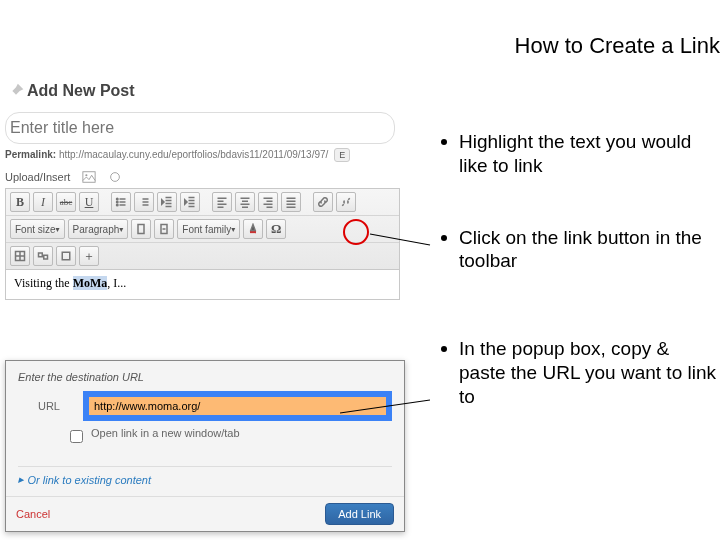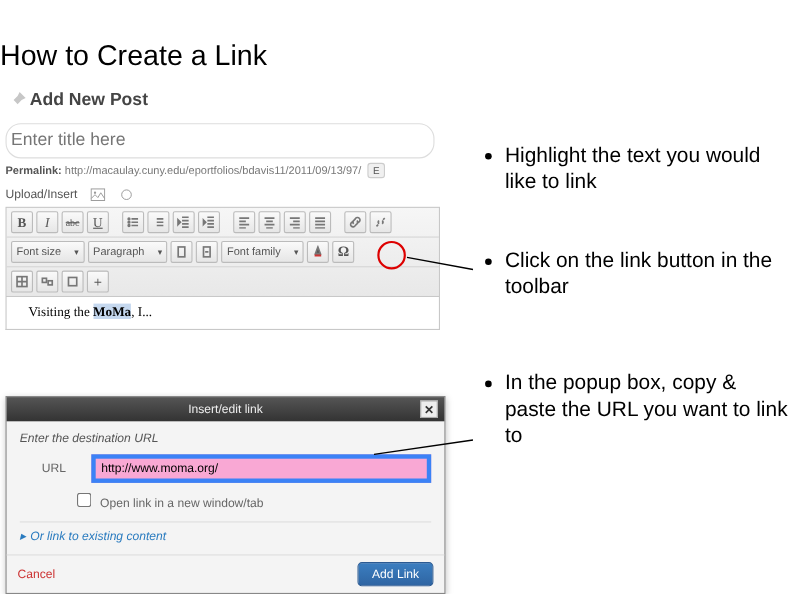--- a/index.html
+++ b/index.html
@@ -10,22 +10,22 @@
     font-family: Arial, Helvetica, sans-serif;
     color: #000;
     background: #fff;
     position: relative;
   }
   .slide-title {
     position: absolute;
     top: 18px;
     left: 0;
     width: 720px;
-    text-align: left;
-    font-size: 26px;
+    text-align: right;
+    font-size: 22px;
     font-weight: 400;
   }
   .bullets {
     position: absolute;
     left: 441px;
     top: 130px;
     width: 275px;
   }
   .bullet-group {
     margin-bottom: 48px;
@@ -135,30 +135,30 @@
   }
   .tb-btn svg { width:12px;height:12px; stroke:#777; fill:none; stroke-width:2;}
   .tb-sel {
     height:20px;
     background:linear-gradient(#fafafa,#e6e6e6);
     border:1px solid #bbb;
     border-radius:2px;
     font-size:10px;
     color:#555;
     padding:0 4px;
-    display:inline-flex;align-items:center;gap:12px;
+    display:inline-flex;align-items:center;gap:0;
   }
   .caret { font-size:8px; }
   .content-area {
     border:1px solid #c8c8c8;
     border-top:none;
     background:#fff;
     width:395px;
     height:30px;
-    padding:6px 20px;
+    padding:6px 8px;
     font-family:"Times New Roman", serif;
     font-size:12px;
   }
   .content-area .hl {
     background:#c5d8ef;
     font-weight:700;
   }
 
   
   .link-circle {
@@ -201,26 +201,26 @@
   }
   .modal-body { padding:10px 12px 4px 12px; }
   .mh { color:#555; font-style:italic; margin-bottom:8px; }
   .mrow {
     display:flex;align-items:center;
     margin-bottom:6px;
   }
   .mrow label { width:42px; text-align:right; color:#666; margin-right:23px; }
   .minput {
     flex-grow:1;
-    border:4px solid #3b82f6;
+    border:6px solid #3b82f6;
     padding:3px 5px;
     font-size:11px;
-    background:#f9a8d4;
-  }
-  .mcheck { display:flex;align-items:flex-end;gap:5px;margin-left:48px;color:#666;margin-bottom:10px;}
+    background:#fdba74;
+  }
+  .mcheck { display:flex;align-items:flex-start;gap:5px;margin-left:48px;color:#666;margin-bottom:20px;}
   .mlink { color:#2a7bbf; font-style:italic; padding:6px 0; border-top:1px solid #ddd; display:flex;align-items:center;gap:4px;}
   .modal-foot {
     border-top:1px solid #ddd;
     padding:6px 10px;
     display:flex;justify-content:space-between;align-items:center;
   }
   .cancel-link { color:#c33; text-decoration:none; cursor:pointer; }
   .addlink-btn {
     background:linear-gradient(#3b7ec0,#2f65a3);
     color:#fff;
@@ -401,24 +401,20 @@
   </div>
 
   <div class="content-area">
     <span>Visiting the </span><span class="hl">MoMa</span><span>, I...</span>
   </div>
 </div>
 
 <div class="link-circle" style="left:343px; top:219px;"></div>
 
 <div class="modal">
-  <div class="modal-title">
-    <span>Insert/edit link</span>
-    <span class="close-x">✕</span>
-  </div>
   <div class="modal-body">
     <div class="mh">Enter the destination URL</div>
     <div class="mrow">
       <label>URL</label>
       <input class="minput" value="http://www.moma.org/" style="">
     </div>
     <div class="mcheck">
       <input type="checkbox" style="">
       <span>Open link in a new window/tab</span>
     </div>

